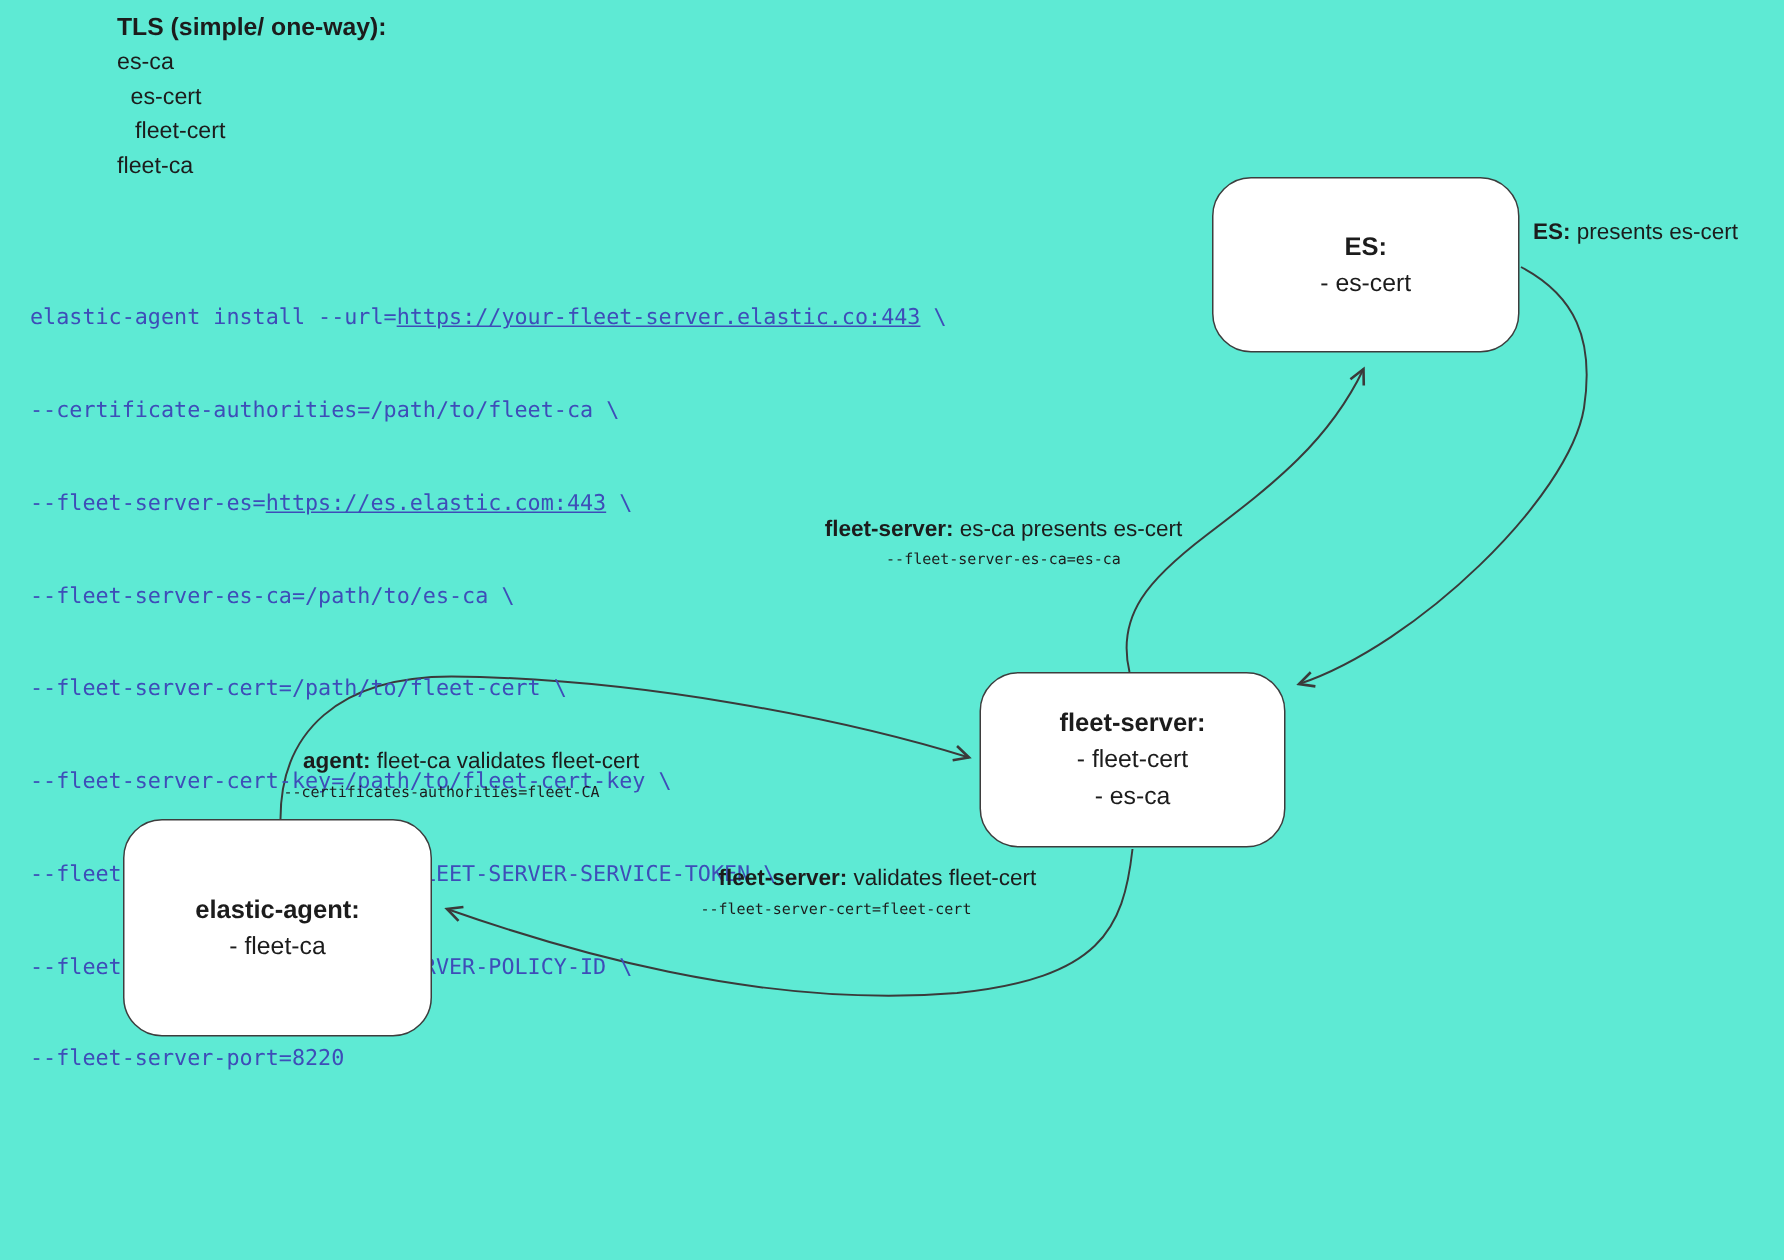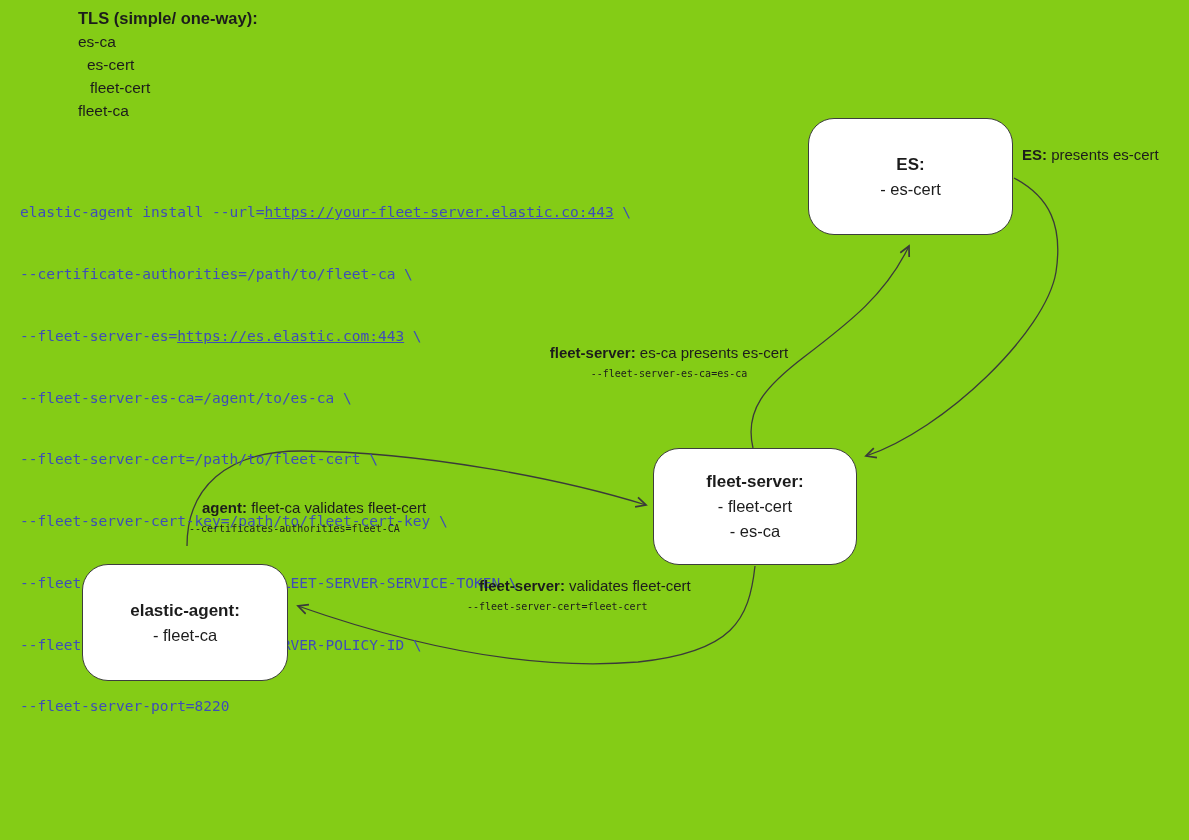--- a/index.html
+++ b/index.html
@@ -1,17 +1,17 @@
 <!DOCTYPE html>
 <html><head>
 <meta charset="utf-8">
 <style>
   html,body{margin:0;padding:0;background:#ffffff;}
   .canvas{
-    position:relative;width:1189px;height:840px;background:#84cc16;overflow:hidden;
+    position:relative;width:1189px;height:840px;background:#5eead4;overflow:hidden;
     font-family:"Liberation Sans",sans-serif;color:#1c1c1c;
   }
   .arrows{position:absolute;left:0;top:0;width:1189px;height:840px;}
 
   
   .legend{position:absolute;left:78px;top:7px;}
   .legend-title{font-size:16.5px;font-weight:bold;line-height:23px;}
   .legend-item{font-size:15.5px;line-height:23px;}
   .ind-1{padding-left:9px;}
   .ind-2{padding-left:12px;}
@@ -65,40 +65,40 @@
     <div class="legend-item">es-ca</div>
     <div class="legend-item ind-1">es-cert</div>
     <div class="legend-item ind-2">fleet-cert</div>
     <div class="legend-item">fleet-ca</div>
   </div>
 
   <div class="code">
     <div class="code-line"><span>elastic-agent install --url=</span><span class="code-link">https://your-fleet-server.elastic.co:443</span><span> \</span></div>
     <div class="code-line"><span>--certificate-authorities=/path/to/fleet-ca \</span></div>
     <div class="code-line"><span>--fleet-server-es=</span><span class="code-link">https://es.elastic.com:443</span><span> \</span></div>
-    <div class="code-line"><span>--fleet-server-es-ca=/agent/to/es-ca \</span></div>
+    <div class="code-line"><span>--fleet-server-es-ca=/path/to/es-ca \</span></div>
     <div class="code-line"><span>--fleet-server-cert=/path/to/fleet-cert \</span></div>
     <div class="code-line"><span>--fleet-server-cert-key=/path/to/fleet-cert-key \</span></div>
     <div class="code-line"><span>--fleet-server-service-token=FLEET-SERVER-SERVICE-TOKEN \</span></div>
     <div class="code-line"><span>--fleet-server-policy=FLEET-SERVER-POLICY-ID \</span></div>
     <div class="code-line"><span>--fleet-server-port=8220</span></div>
   </div>
 
   <div class="node" style="left:808px;top:118px;width:205px;height:117px">
     <div class="node-title">ES:</div>
     <div class="node-item">- es-cert</div>
   </div>
 
   <div class="node" style="left:653px;top:448px;width:204px;height:117px">
     <div class="node-title">fleet-server:</div>
     <div class="node-item">- fleet-cert</div>
     <div class="node-item">- es-ca</div>
   </div>
 
-  <div class="node" style="left:82px;top:564px;width:206px;height:117px">
+  <div class="node" style="left:82px;top:546px;width:206px;height:145px">
     <div class="node-title">elastic-agent:</div>
     <div class="node-item">- fleet-ca</div>
   </div>
 
   <div class="label" style="left:1022px;top:146px"><b>ES:</b><span> presents es-cert</span></div>
 
   <div class="label center" style="left:540px;top:344px;width:258px">
     <div><b>fleet-server:</b><span> es-ca presents es-cert</span></div>
     <div class="label-code">--fleet-server-es-ca=es-ca</div>
   </div>

